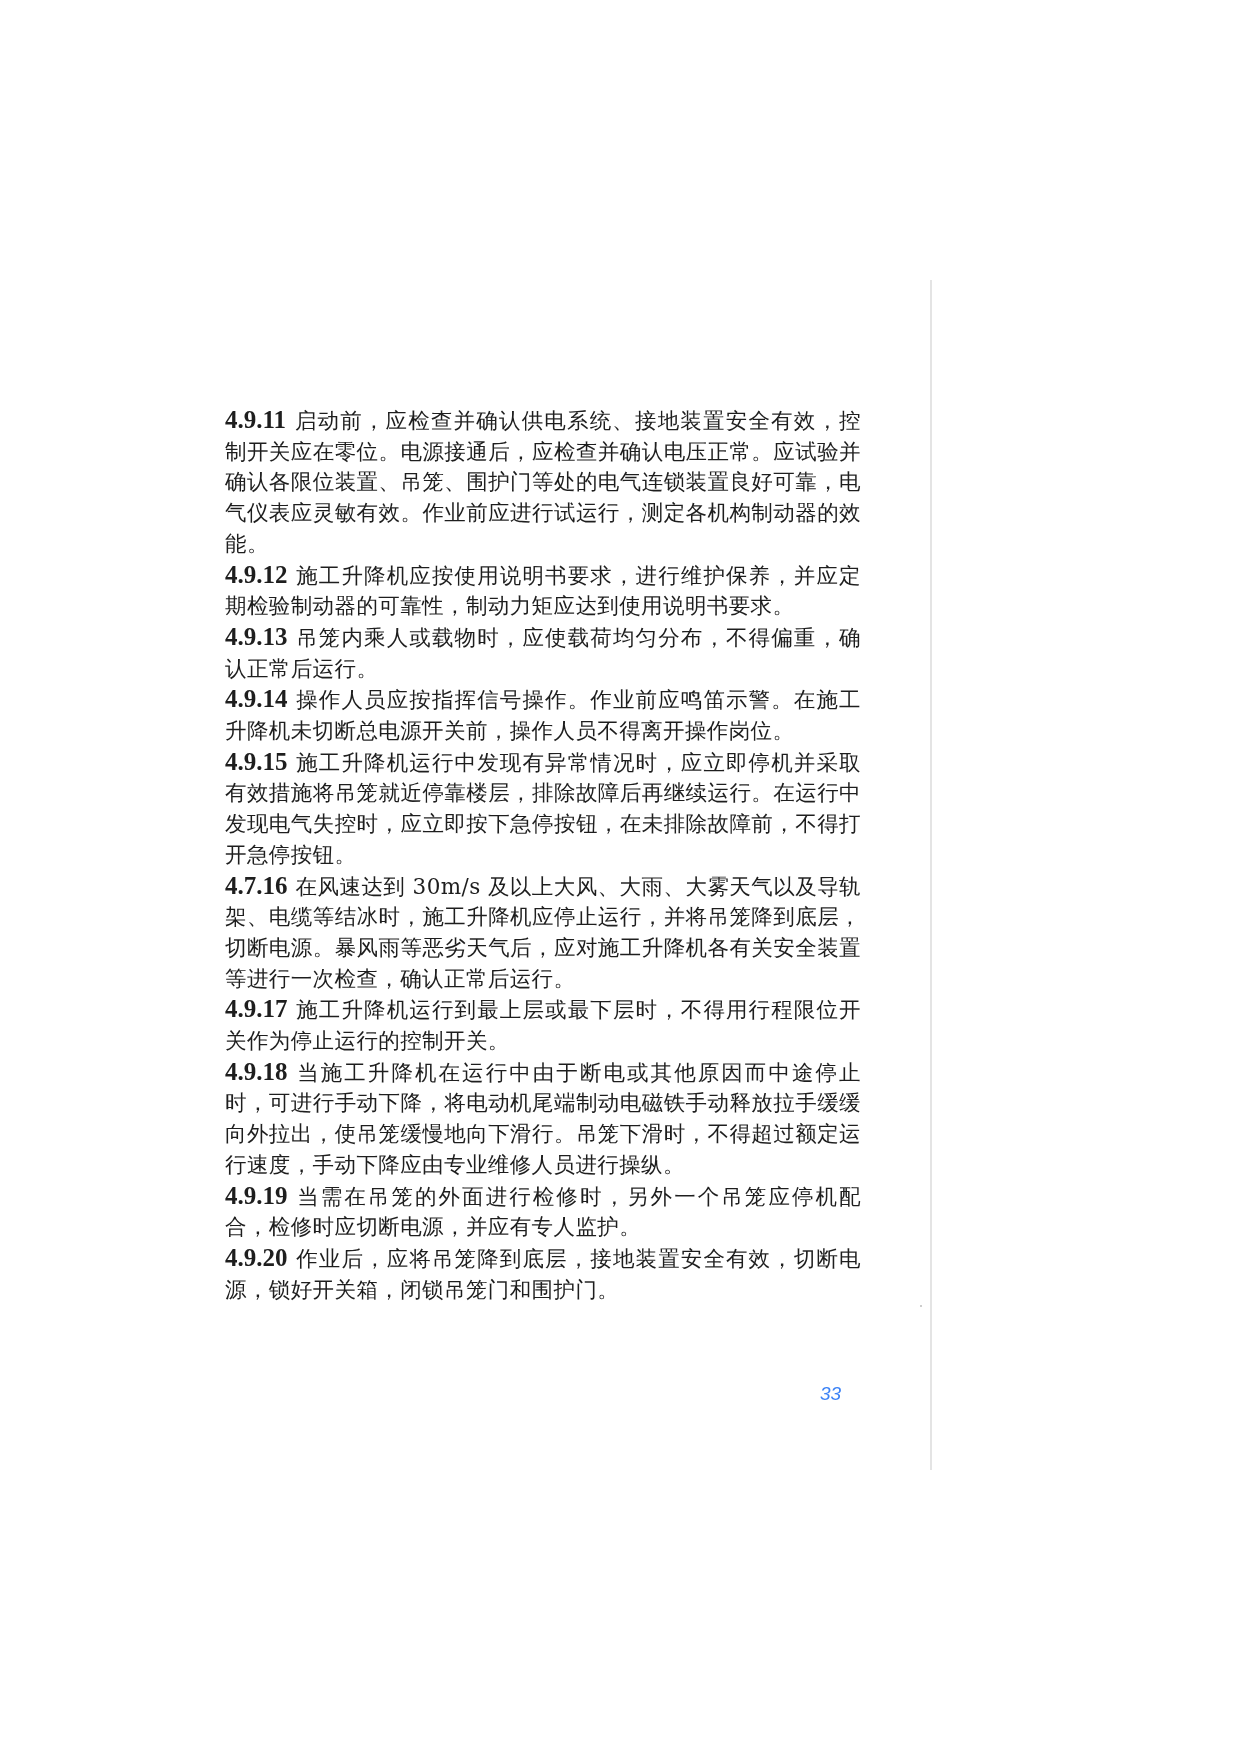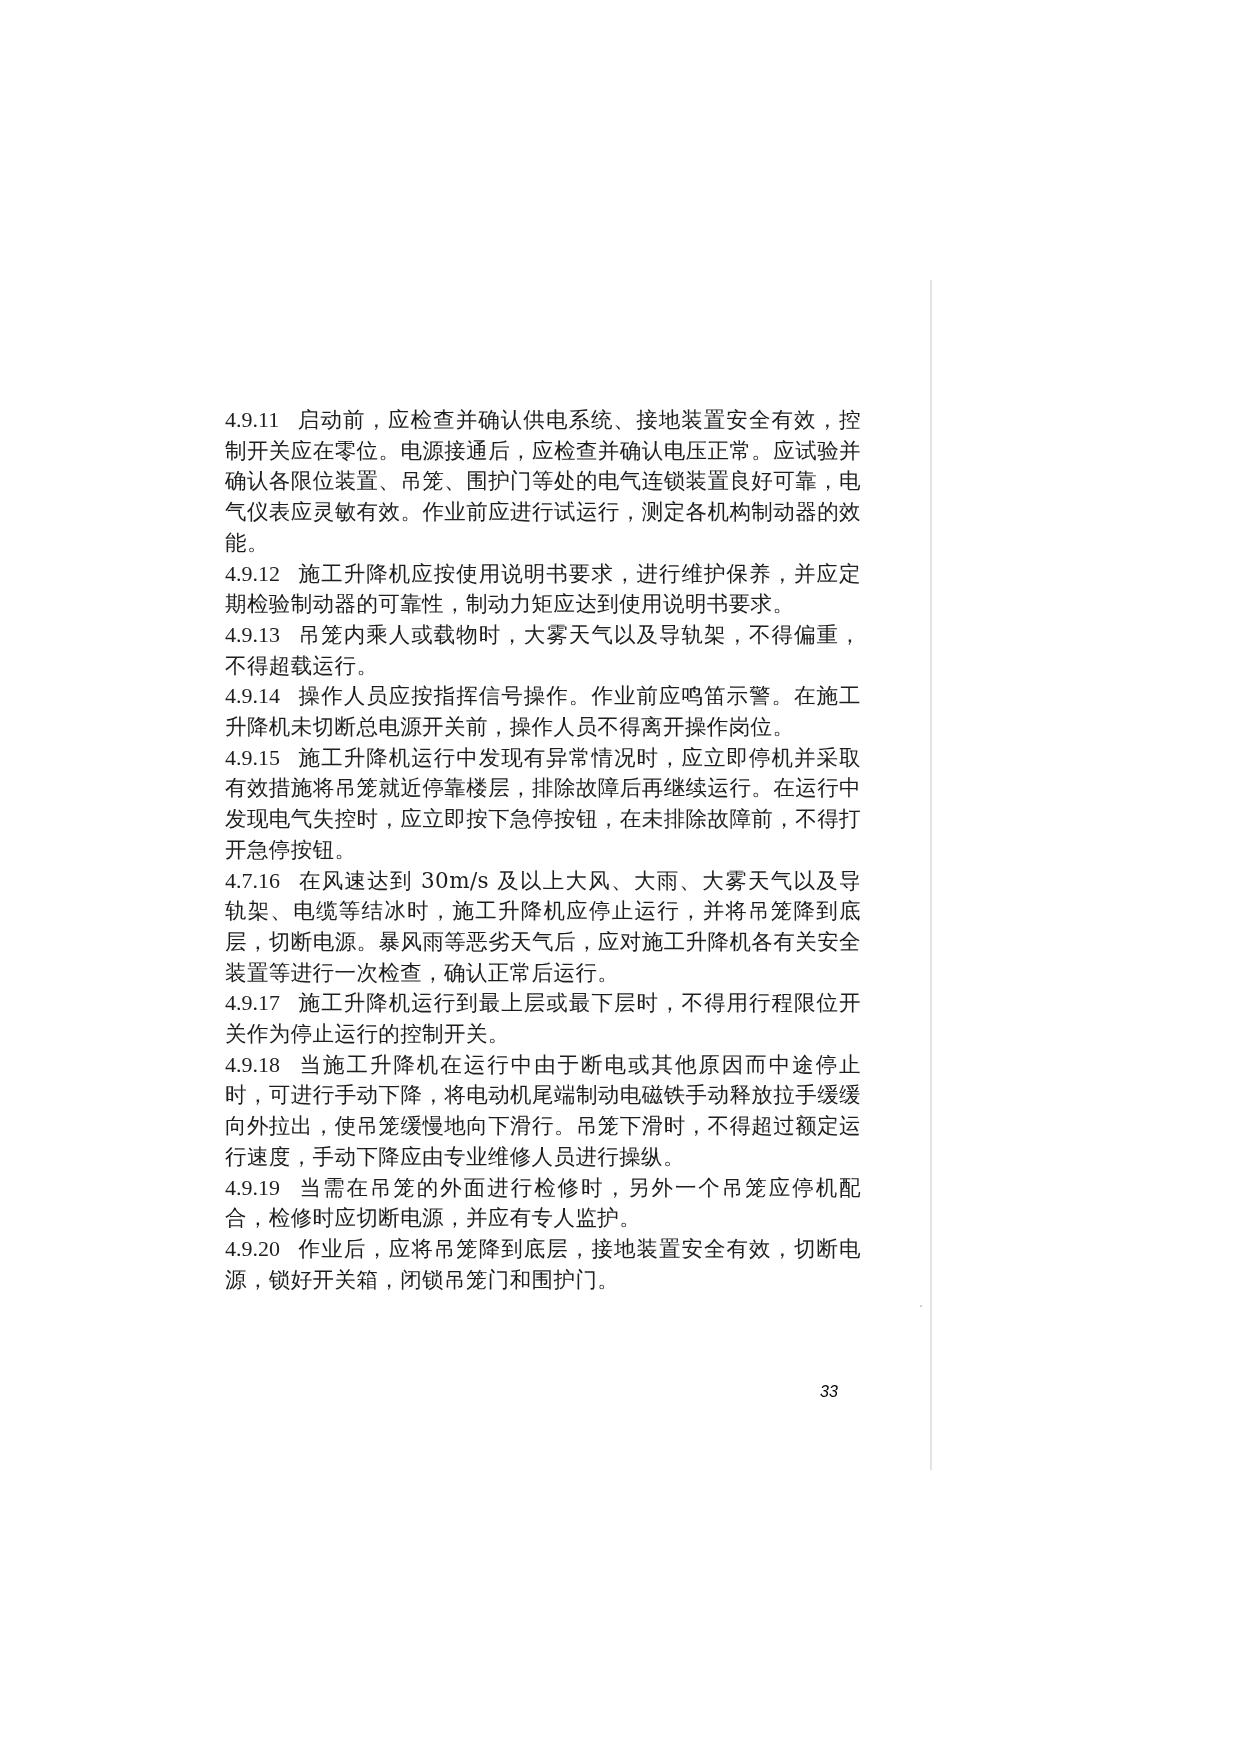--- a/index.html
+++ b/index.html
@@ -39,51 +39,51 @@
     letter-spacing: 0.4px;
     text-align: justify;
   }
   .clause {
     margin: 0;
     padding: 0;
     text-indent: 0;
   }
   .clause-num {
     font-family: "Liberation Serif", "DejaVu Serif", serif;
-    font-weight: normal;
-    font-size: 22px;
+    font-weight: bold;
+    font-size: 25px;
     letter-spacing: 0;
-    margin-right: 18px;
+    margin-right: 8px;
   }
   .page-number {
     position: absolute;
     left: 820px;
     top: 1383px;
     font-family: "Liberation Sans", "DejaVu Sans", sans-serif;
     font-style: italic;
-    font-size: 16px;
-    color: #000000;
+    font-size: 19px;
+    color: #3b82f6;
   }
   .speck {
     position: absolute;
     width: 2px; height: 2px;
     background: #bdbdbd;
     border-radius: 1px;
   }
 </style>
 </head>
 <body>
 
 <div class="page">
   <div class="fold-line"></div>
 
   <div class="text-block">
     <p class="clause"><span class="clause-num">4.9.11</span><span>启动前，应检查并确认供电系统、接地装置安全有效，控制开关应在零位。电源接通后，应检查并确认电压正常。应试验并确认各限位装置、吊笼、围护门等处的电气连锁装置良好可靠，电气仪表应灵敏有效。作业前应进行试运行，测定各机构制动器的效能。</span></p>
     <p class="clause"><span class="clause-num">4.9.12</span><span>施工升降机应按使用说明书要求，进行维护保养，并应定期检验制动器的可靠性，制动力矩应达到使用说明书要求。</span></p>
-    <p class="clause"><span class="clause-num">4.9.13</span><span>吊笼内乘人或载物时，大雾天气以及导轨架，不得偏重，不得超载运行。</span></p>
+    <p class="clause"><span class="clause-num">4.9.13</span><span>吊笼内乘人或载物时，应使载荷均匀分布，不得偏重，确认正常后运行。</span></p>
     <p class="clause"><span class="clause-num">4.9.14</span><span>操作人员应按指挥信号操作。作业前应鸣笛示警。在施工升降机未切断总电源开关前，操作人员不得离开操作岗位。</span></p>
     <p class="clause"><span class="clause-num">4.9.15</span><span>施工升降机运行中发现有异常情况时，应立即停机并采取有效措施将吊笼就近停靠楼层，排除故障后再继续运行。在运行中发现电气失控时，应立即按下急停按钮，在未排除故障前，不得打开急停按钮。</span></p>
     <p class="clause"><span class="clause-num">4.7.16</span><span>在风速达到 30m/s 及以上大风、大雨、大雾天气以及导轨架、电缆等结冰时，施工升降机应停止运行，并将吊笼降到底层，切断电源。暴风雨等恶劣天气后，应对施工升降机各有关安全装置等进行一次检查，确认正常后运行。</span></p>
     <p class="clause"><span class="clause-num">4.9.17</span><span>施工升降机运行到最上层或最下层时，不得用行程限位开关作为停止运行的控制开关。</span></p>
     <p class="clause"><span class="clause-num">4.9.18</span><span>当施工升降机在运行中由于断电或其他原因而中途停止时，可进行手动下降，将电动机尾端制动电磁铁手动释放拉手缓缓向外拉出，使吊笼缓慢地向下滑行。吊笼下滑时，不得超过额定运行速度，手动下降应由专业维修人员进行操纵。</span></p>
     <p class="clause"><span class="clause-num">4.9.19</span><span>当需在吊笼的外面进行检修时，另外一个吊笼应停机配合，检修时应切断电源，并应有专人监护。</span></p>
     <p class="clause"><span class="clause-num">4.9.20</span><span>作业后，应将吊笼降到底层，接地装置安全有效，切断电源，锁好开关箱，闭锁吊笼门和围护门。</span></p>
   </div>
 
   <div class="page-number">33</div>

